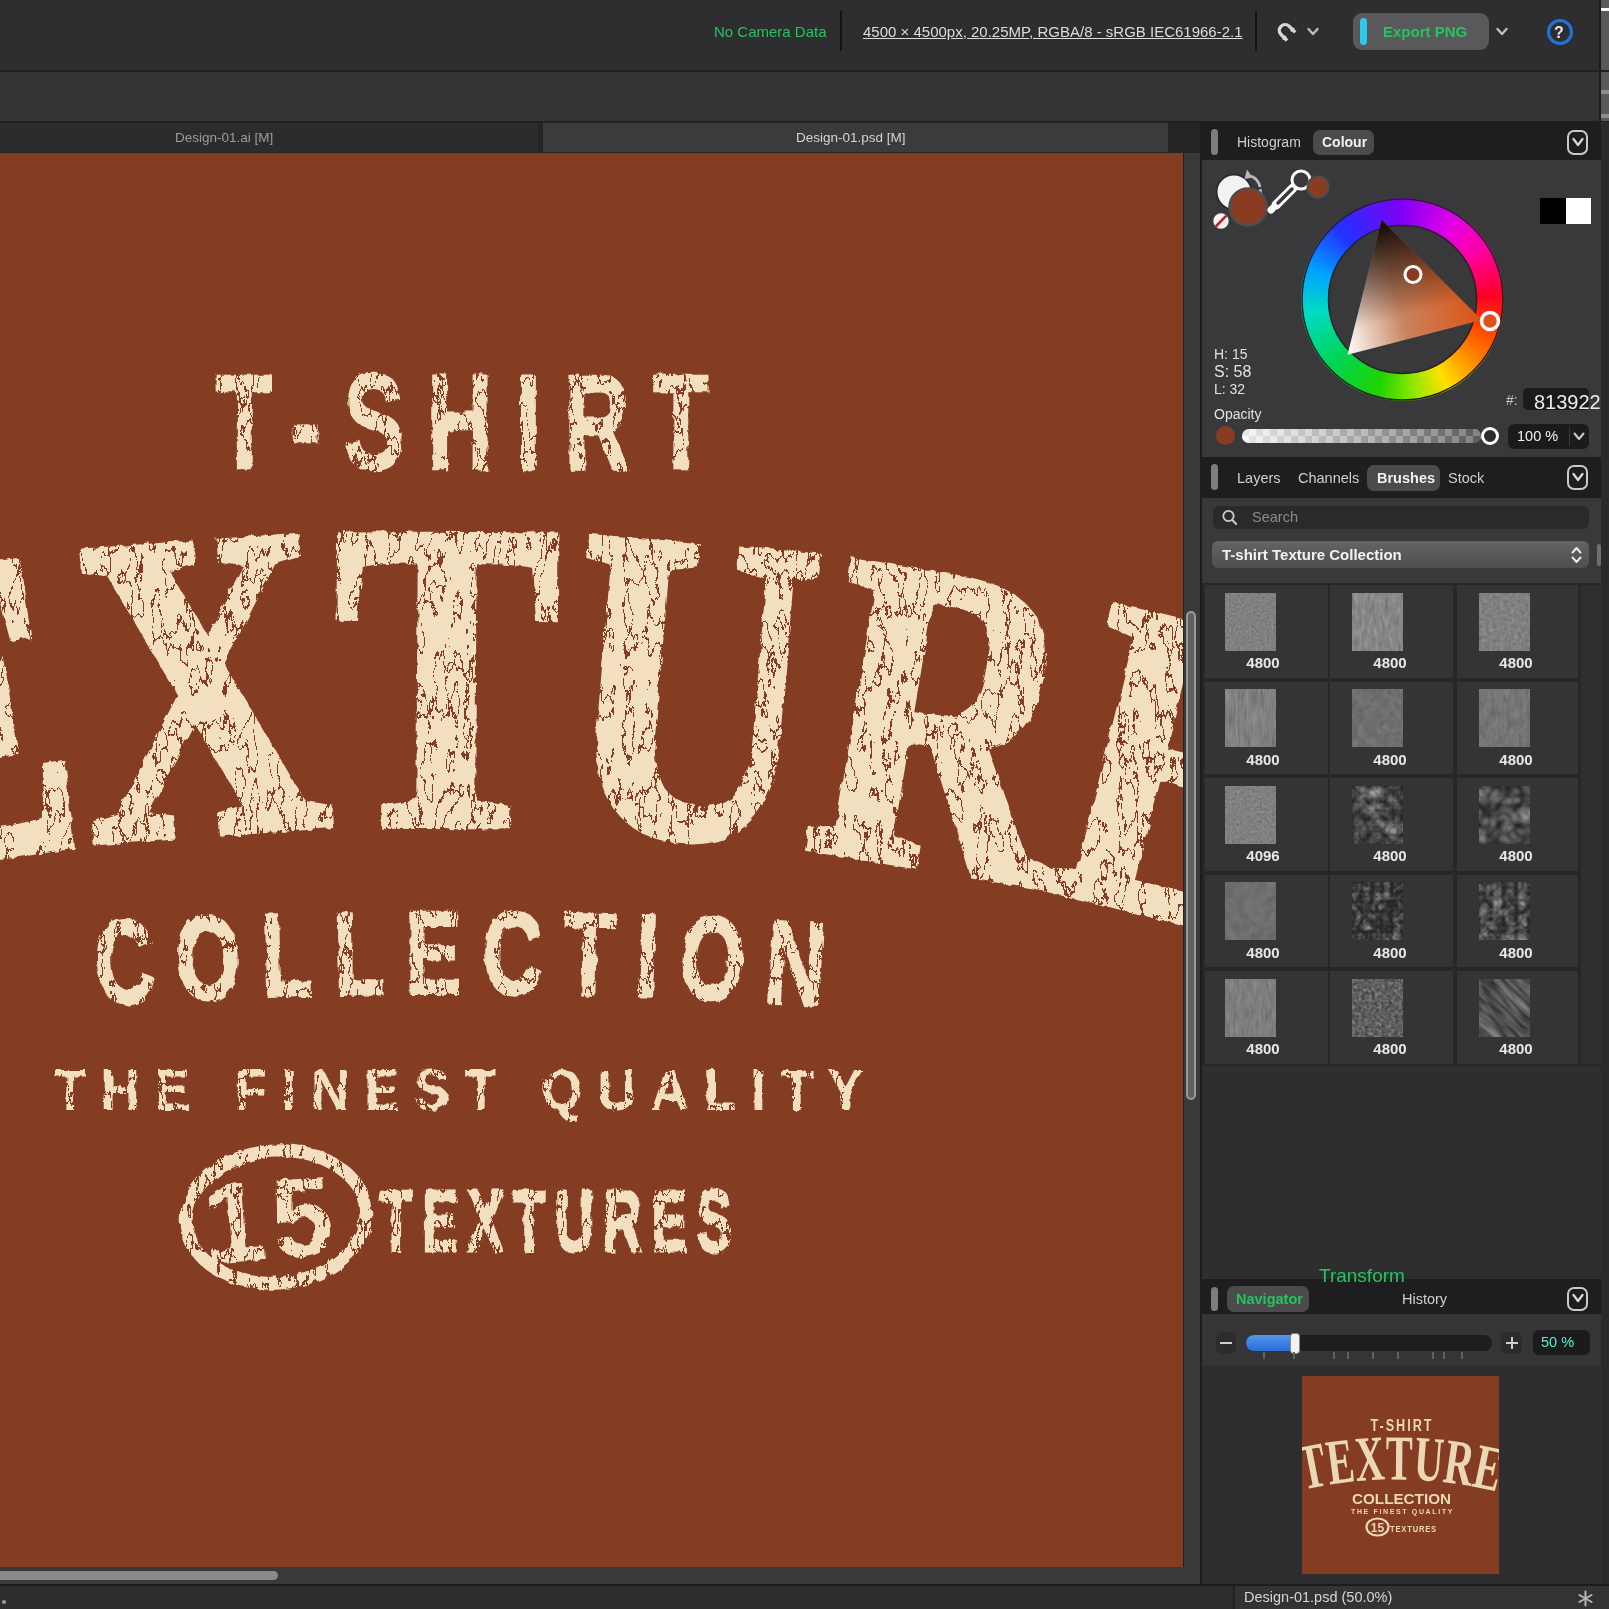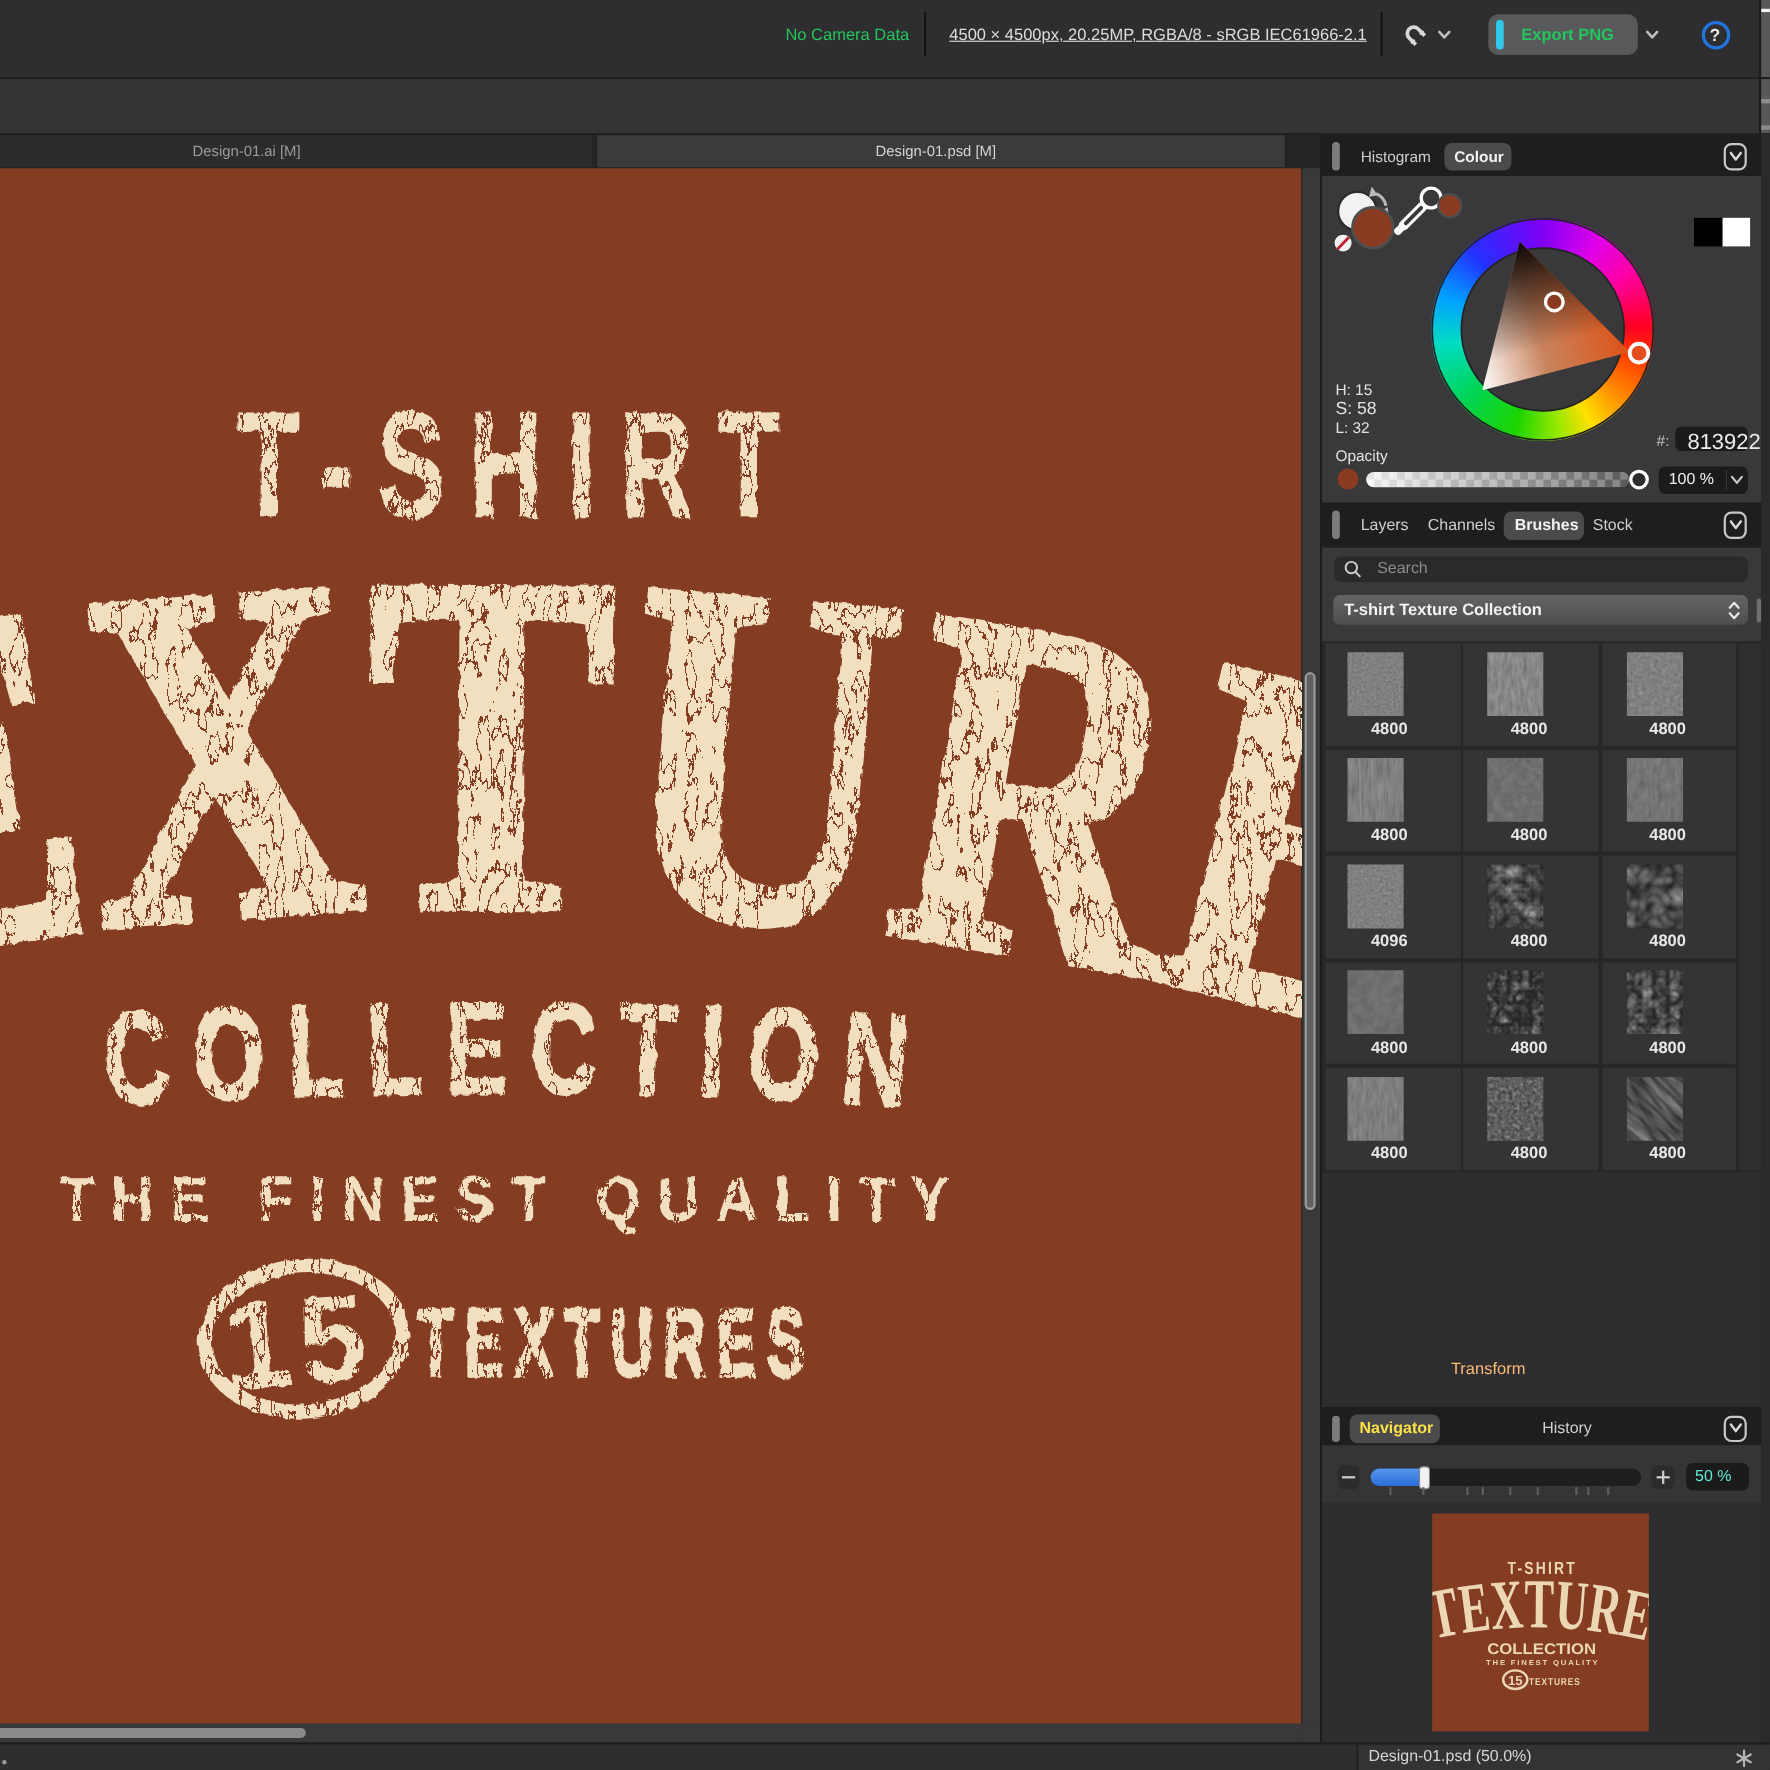--- a/index.html
+++ b/index.html
@@ -454,22 +454,22 @@
 </filter>
       </defs>
 <rect x="-20" y="-20" width="91" height="98" filter="url(#bn42)" transform="rotate(45 25.5 29)"></rect>
 </svg>
   <div class="lbl" style="left:1516px;top:1040px;font-size:15px;font-weight:bold;color:#e8e8e8;transform:translateX(-50%);">4800</div>
   <div class="abs" style="left:1202px;top:1066px;width:399px;height:213px;background:#2e2e30;"></div>
 
   <div class="abs" style="left:1202px;top:1279px;width:399px;height:35px;background:#1e1e20;"></div>
   <div class="abs" style="left:1211px;top:1287px;width:7px;height:24px;background:#7d7d7d;border-radius:4px;"></div>
   <div class="abs" style="left:1227px;top:1286px;width:82px;height:26px;background:#4b4b4d;border-radius:7px;"></div>
-  <div class="lbl" style="left:1236px;top:1291px;font-size:14.5px;font-weight:bold;color:#fde047;">Navigator</div>
-  <div class="lbl" style="left:1319px;top:1236px;font-size:15px;color:#fdba74;">Transform</div>
+  <div class="lbl" style="left:1236px;top:1291px;font-size:14.5px;font-weight:bold;color:#22c55e;">Navigator</div>
+  <div class="lbl" style="left:1319px;top:1265px;font-size:19px;color:#22c55e;">Transform</div>
   <div class="lbl" style="left:1402px;top:1291px;font-size:14.5px;color:#cfcfcf;">History</div>
   <div class="abs" style="left:1567px;top:1287px;width:21px;height:24px;border:2px solid #c9c9c9;border-radius:7px;"></div>
   <svg class="abs" style="left:1572px;top:1293px;" width="12" height="11" viewBox="0 0 12 11">
     <path d="M1.5 2 L6 8 L10.5 2" stroke="#d9d9d9" stroke-width="2.2" fill="none" stroke-linecap="round" stroke-linejoin="round"></path>
   </svg>
 
   <div class="abs" style="left:1202px;top:1314px;width:399px;height:52px;background:#353537;"></div>
   <div class="abs" style="left:1216px;top:1332px;width:20px;height:22px;background:#2c2c2e;border-radius:6px;"></div>
   <div class="abs" style="left:1220px;top:1341.5px;width:12px;height:2.5px;background:#cfcfcf;"></div>
   <div class="abs" style="left:1246px;top:1335px;width:246px;height:16px;background:#1e1e1f;border-radius:8px;"></div>

